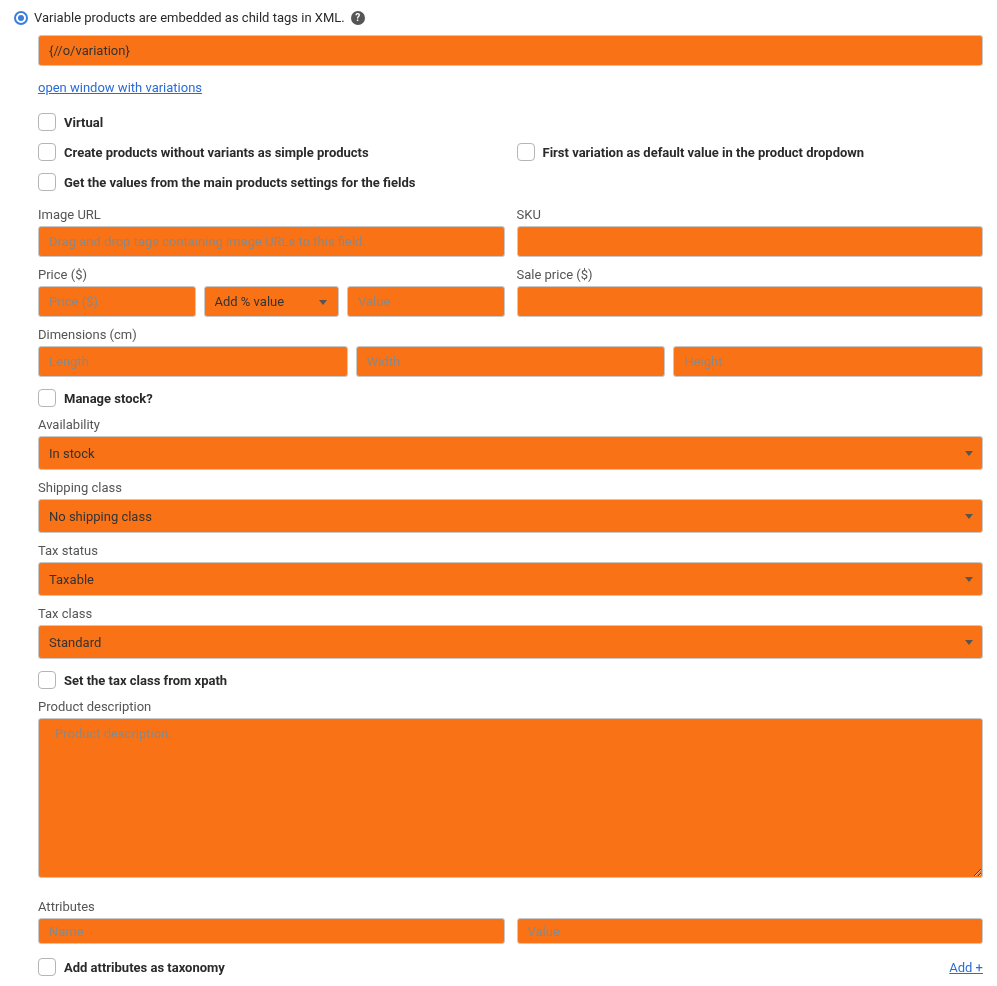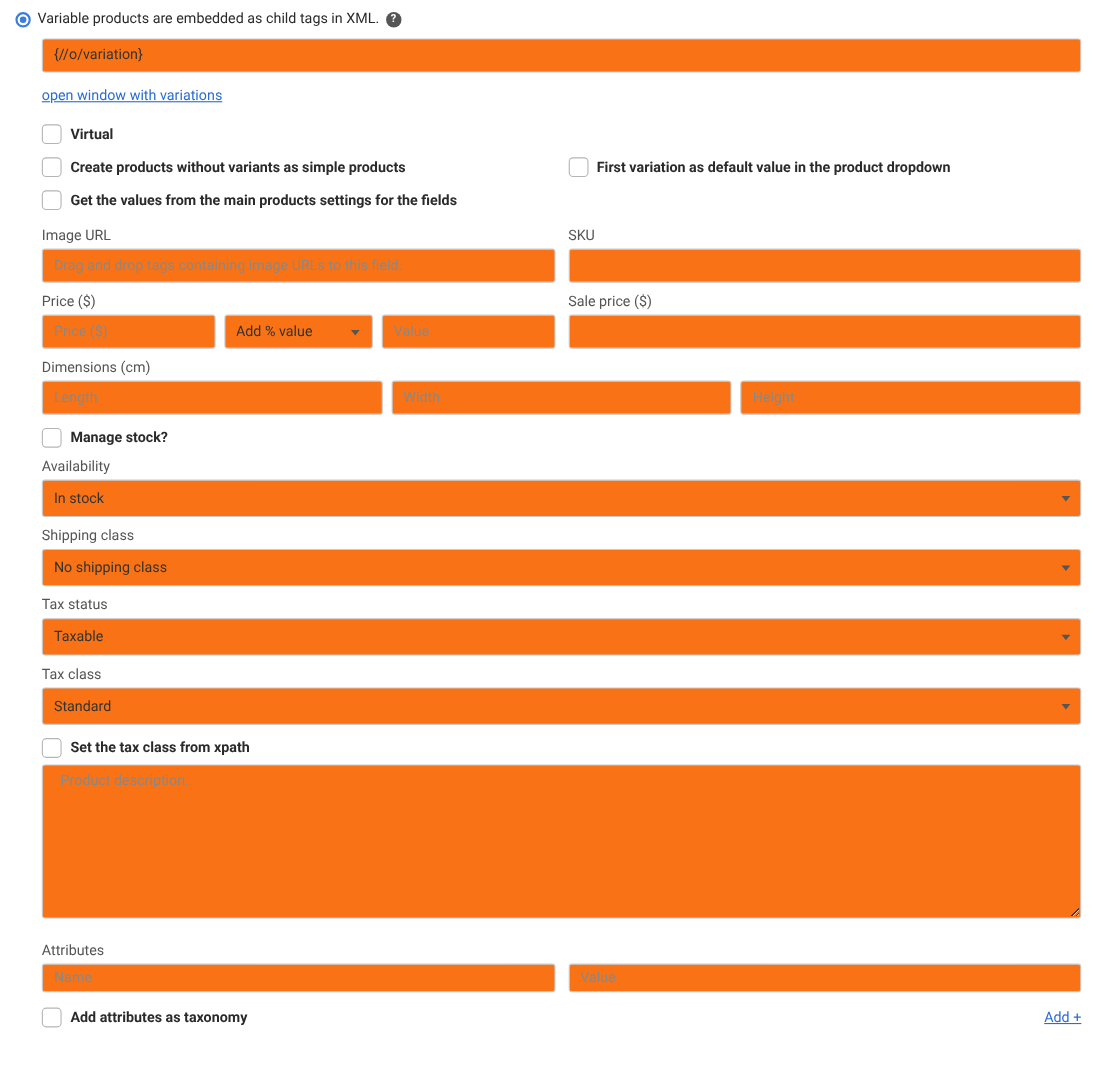--- a/index.html
+++ b/index.html
@@ -64,21 +64,21 @@
   .select-wrap select {
     appearance: none; padding-right: 26px;
   }
   .select-wrap::after {
     content: ""; position: absolute; right: 10px; top: 50%; margin-top: -2px;
     border-left: 4px solid transparent; border-right: 4px solid transparent;
     border-top: 5px solid #555;
     pointer-events: none;
   }
   .small-select .select-wrap::after { right: 12px; }
-  textarea.desc { height: 140px; resize: vertical; padding-left: 16px; }
+  textarea.desc { height: 160px; resize: vertical; padding-left: 16px; }
   .attr-row { display: flex; gap: 12px; }
   .attr-row input { height: 26px; }
   .attr-footer {
     display: flex; justify-content: space-between; align-items: center; margin-top: 8px;
   }
   .full-select select {
     height: 34px;
   }
 </style>
 </head>
@@ -199,20 +199,21 @@
       <option>Standard</option>
     </select>
   </div>
 
   <div class="checkbox-row" style="margin-top:12px;">
     <span class="chk"></span>
     <span>Set the tax class from xpath</span>
   </div>
 
   
+  <div class="label">Product description</div>
   <textarea class="desc" placeholder="Product description." style=""></textarea>
 
   
   <div class="label" style="margin-top:18px;">Attributes</div>
   <div class="attr-row">
     <input type="text" placeholder="Name" style="">
     <input type="text" placeholder="Value" style="">
   </div>
 
   <div class="attr-footer">

